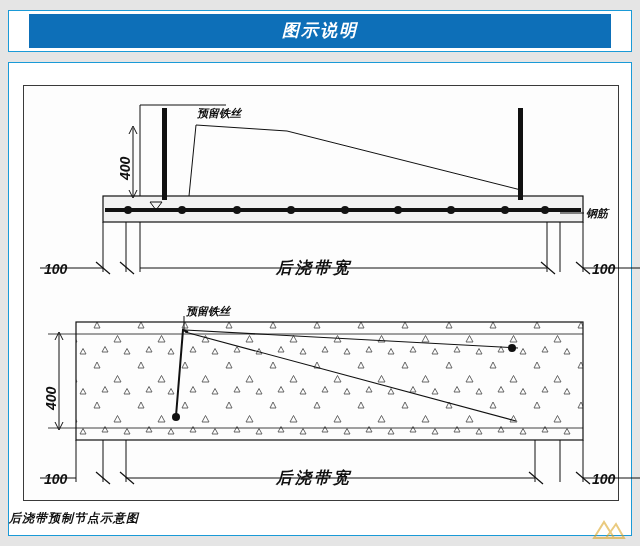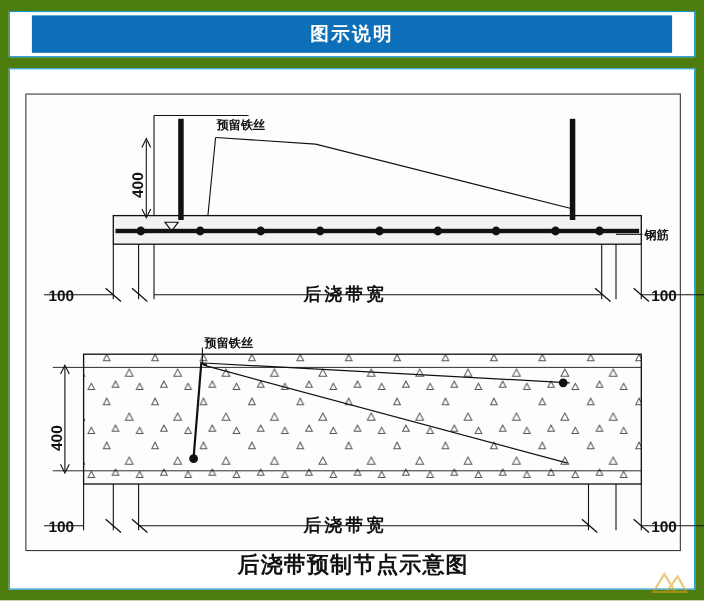--- a/index.html
+++ b/index.html
@@ -10,21 +10,22 @@
     width: 640px;
     height: 546px;
     background: #ffffff;
     font-family: "Liberation Sans", sans-serif;
     overflow: hidden;
   }
   #page {
     position: relative;
     width: 640px;
     height: 546px;
-    background: #4d7c0f;
+    background: #e5e5e5;
+    font-style: italic;
   }
   
   .titlebar {
     position: absolute;
     left: 8px;
     top: 10px;
     width: 624px;
     height: 42px;
     background: #ffffff;
     border: 1px solid #1a9ad7;
@@ -63,22 +64,21 @@
     height: 416px;
     border: 1px solid #3a3a3a;
     box-sizing: border-box;
     background: #fdfdfd;
   }
   .caption {
     position: absolute;
     left: 0px;
     bottom: 8px;
     width: 624px;
-    text-align: center;
-    font-size: 20px;
+    font-size: 12px;
     font-weight: bold;
     color: #111111;
     letter-spacing: 1px;
   }
   
   svg.canvas {
     position: absolute;
     left: 0;
     top: 0;
     width: 640px;

